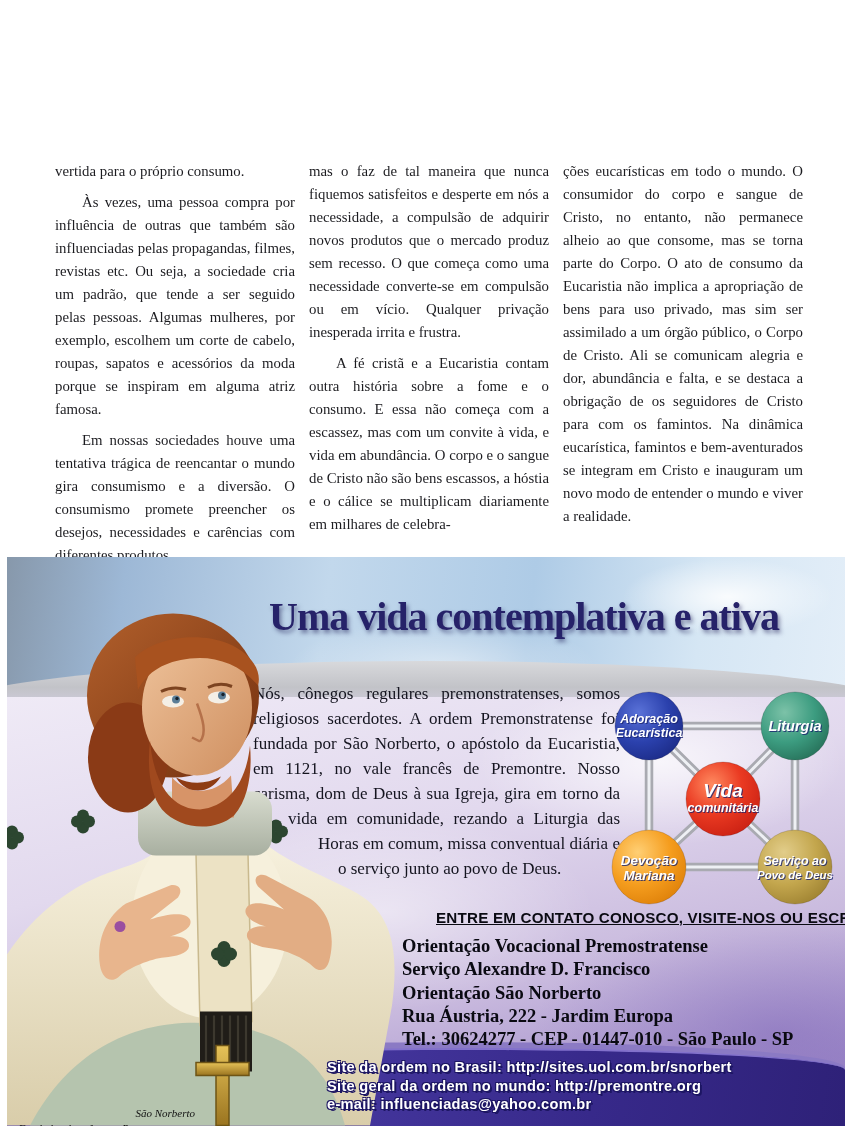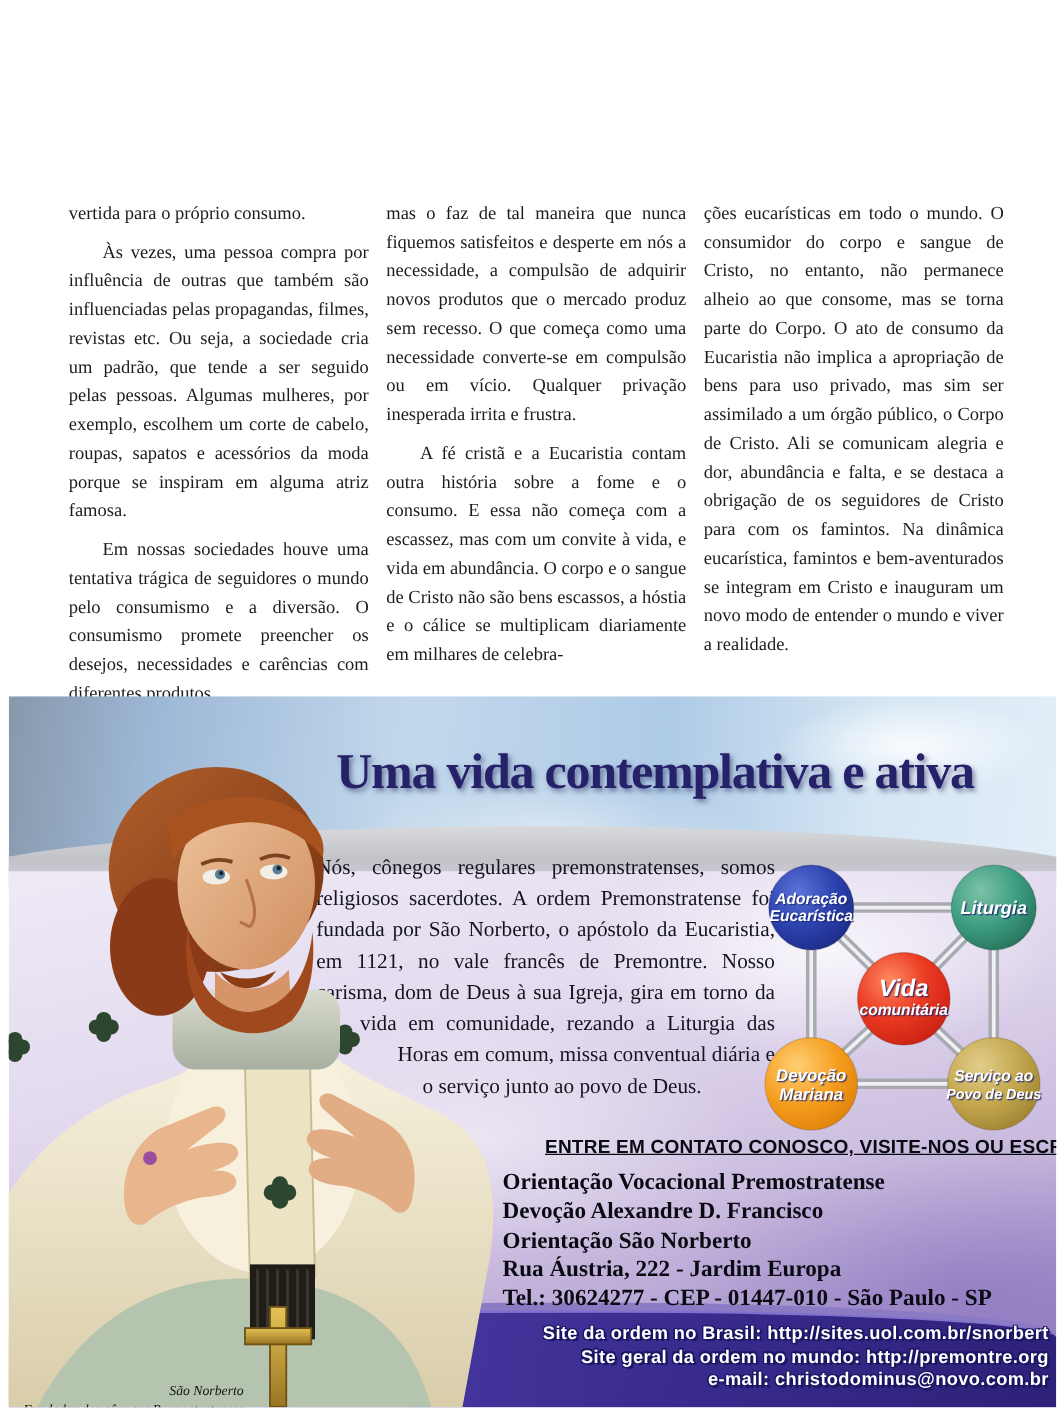--- a/index.html
+++ b/index.html
@@ -46,36 +46,36 @@
   .contact-heading{font-family:"Liberation Sans",sans-serif;font-weight:bold;font-size:15.2px;
     text-decoration:underline;letter-spacing:.2px;margin-bottom:9px;white-space:nowrap;margin-left:41px;}
   .contact-line{font-family:"Liberation Serif",serif;font-weight:bold;font-size:18.5px;
     line-height:23.3px;padding-left:7px;white-space:nowrap;}
 
   .band-light{position:absolute;left:0;right:0;bottom:0;height:84px;background:#8b7ac4;
     border-radius:55% 45% 0 0 / 30px 26px 0 0;z-index:5;}
   .band{position:absolute;left:0;right:0;bottom:0;height:76px;z-index:6;
     background:linear-gradient(100deg,#5d4cb4 0%,#4638a0 35%,#37298a 70%,#2e2178 100%);
     border-radius:55% 45% 0 0 / 26px 22px 0 0;border-top:2px solid #8271cc;}
-  .footer-links{position:absolute;left:320px;right:6px;bottom:12px;z-index:9;text-align:right;
+  .footer-links{position:absolute;left:320px;right:6px;bottom:12px;z-index:9;text-align:left;
     font-family:"Liberation Sans",sans-serif;font-weight:bold;font-size:14.6px;line-height:18.6px;
     color:#ffffff;letter-spacing:.3px;
     text-shadow:-1px -1px 0 #1d1663,1px -1px 0 #1d1663,-1px 1px 0 #1d1663,1px 1px 0 #1d1663,2px 2px 0 #1d1663;}
 
   .caption{position:absolute;right:650px;top:506px;z-index:9;text-align:right;white-space:nowrap;
     font-style:italic;font-size:11px;line-height:15px;color:#111;margin-top:43px;}
 </style>
 </head>
 <body>
 
 <div class="article">
   <div class="col">
     <p>vertida para o próprio consumo.</p>
     <p class="indent">Às vezes, uma pessoa compra por influência de outras que também são influenciadas pelas propagandas, filmes, revistas etc. Ou seja, a sociedade cria um padrão, que tende a ser seguido pelas pessoas. Algumas mulheres, por exemplo, escolhem um corte de cabelo, roupas, sapatos e acessórios da moda porque se inspiram em alguma atriz famosa.</p>
-    <p class="indent">Em nossas sociedades houve uma tentativa trágica de seguidores o mundo pelo consumismo e a diversão. O consumismo promete preencher os desejos, necessidades e carências com diferentes produtos,</p>
+    <p class="indent">Em nossas sociedades houve uma tentativa trágica de reencantar o mundo gira consumismo e a diversão. O consumismo promete preencher os desejos, necessidades e carências com diferentes produtos,</p>
   </div>
   <div class="col">
     <p>mas o faz de tal maneira que nunca fiquemos satisfeitos e desperte em nós a necessidade, a compulsão de adquirir novos produtos que o mercado produz sem recesso. O que começa como uma necessidade converte-se em compulsão ou em vício. Qualquer privação inesperada irrita e frustra.</p>
     <p class="indent">A fé cristã e a Eucaristia contam outra história sobre a fome e o consumo. E essa não começa com a escassez, mas com um convite à vida, e vida em abundância. O corpo e o sangue de Cristo não são bens escassos, a hóstia e o cálice se multiplicam diariamente em milhares de celebra-</p>
   </div>
   <div class="col">
     <p>ções eucarísticas em todo o mundo. O consumidor do corpo e sangue de Cristo, no entanto, não permanece alheio ao que consome, mas se torna parte do Corpo. O ato de consumo da Eucaristia não implica a apropriação de bens para uso privado, mas sim ser assimilado a um órgão público, o Corpo de Cristo. Ali se comunicam alegria e dor, abundância e falta, e se destaca a obrigação de os seguidores de Cristo para com os famintos. Na dinâmica eucarística, famintos e bem-aventurados se integram em Cristo e inauguram um novo modo de entender o mundo e viver a realidade.</p>
   </div>
 </div>
 
@@ -269,31 +269,31 @@
     <g>
       <circle cx="190" cy="186" r="37" fill="url(#gGold)" stroke="rgba(70,50,0,.2)"></circle>
       <text x="190" y="184" font-size="12.5">Serviço ao</text>
       <text x="190" y="198" font-size="11.5">Povo de Deus</text>
     </g>
   </svg>
 
   <div class="contact">
     <div class="contact-heading">ENTRE EM CONTATO CONOSCO, VISITE-NOS OU ESCREVA:</div>
     <div class="contact-line">Orientação Vocacional Premostratense</div>
-    <div class="contact-line">Devoção Alexandre D. Francisco</div>
+    <div class="contact-line">Serviço Alexandre D. Francisco</div>
     <div class="contact-line">Orientação São Norberto</div>
     <div class="contact-line">Rua Áustria, 222 - Jardim Europa</div>
     <div class="contact-line">Tel.: 30624277 - CEP - 01447-010 - São Paulo - SP</div>
   </div>
 
   <div class="band-light"></div>
   <div class="band"></div>
   <div class="footer-links">
     <div>Site da ordem no Brasil: http://sites.uol.com.br/snorbert</div>
     <div>Site geral da ordem no mundo: http://premontre.org</div>
-    <div>e-mail: christodominus@novo.com.br</div>
+    <div>e-mail: influenciadas@yahoo.com.br</div>
   </div>
 
   <div class="caption">
     <div>São Norberto</div>
     <div>Fundador dos cônegos Premostratenses</div>
   </div>
 </div>
 
 </body></html>

